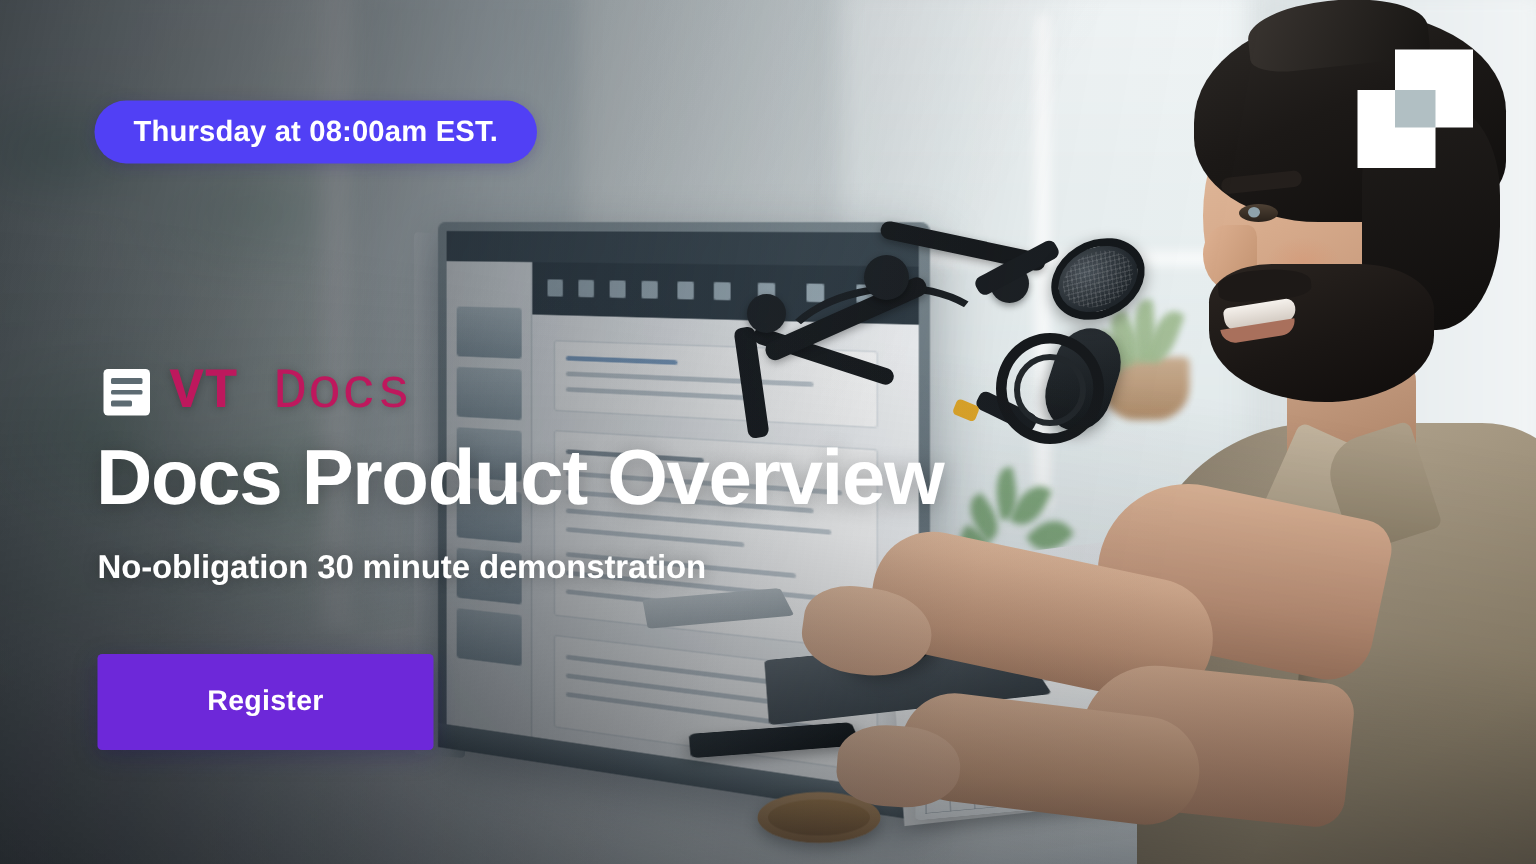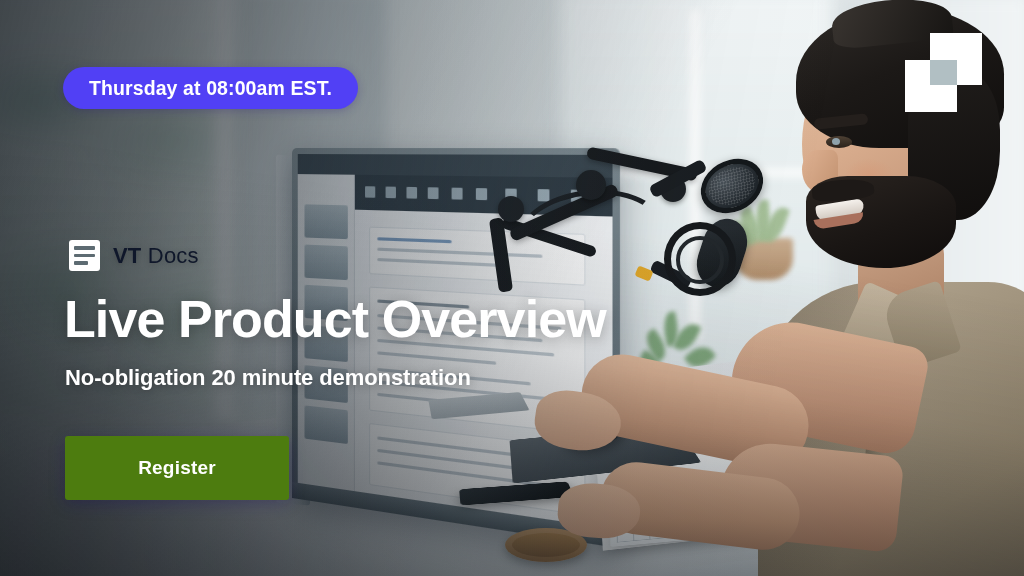--- a/index.html
+++ b/index.html
@@ -452,23 +452,24 @@
     width:31px;height:31px;border-radius:3px;
     background:#ffffff;
     display:flex;flex-direction:column;justify-content:center;
     gap:4px;padding:6px 5px;
   }
   .brand-icon i{display:block;height:4px;border-radius:1px;background:#5d6b72;}
   .brand-icon i:nth-child(1){width:100%;}
   .brand-icon i:nth-child(2){width:100%;}
   .brand-icon i:nth-child(3){width:66%;}
   .brand-name{
-    font-size:22px;color:#0f172a;letter-spacing:.2px;
+    font-size:38px;color:#be185d;letter-spacing:.2px;
     text-shadow:0 1px 6px rgba(0,0,0,.28);
     white-space:nowrap;
+    font-family:Liberation Mono, monospace;
   }
   .brand-name b{font-weight:bold;}
   .brand-name span{font-weight:300;}
 
   .headline{
     position:absolute;left:64px;top:292px;
     font-size:52px;
     font-weight:bold;
     color:#ffffff;
     letter-spacing:-.9px;
@@ -663,25 +664,25 @@
       <span class="brand-icon">
         <i></i>
           <i></i>
           <i></i>
       </span>
       <span class="brand-name">
         <b>VT</b><span>&nbsp;</span><span>Docs</span>
       </span>
     </div>
 
-    <div class="headline">Live Product Overview</div>
-
-    <div class="subhead">No-obligation 20 minute demonstration</div>
-
-    <button class="cta" style="background:#4d7c0f">Register</button>
+    <div class="headline">Docs Product Overview</div>
+
+    <div class="subhead">No-obligation 30 minute demonstration</div>
+
+    <button class="cta" style="background:#6d28d9">Register</button>
 
     <div class="logomark">
       <div class="sq sq-tr"></div>
       <div class="sq sq-bl"></div>
       <div class="notch"></div>
     </div>
 
   </div>
 </div>
 

